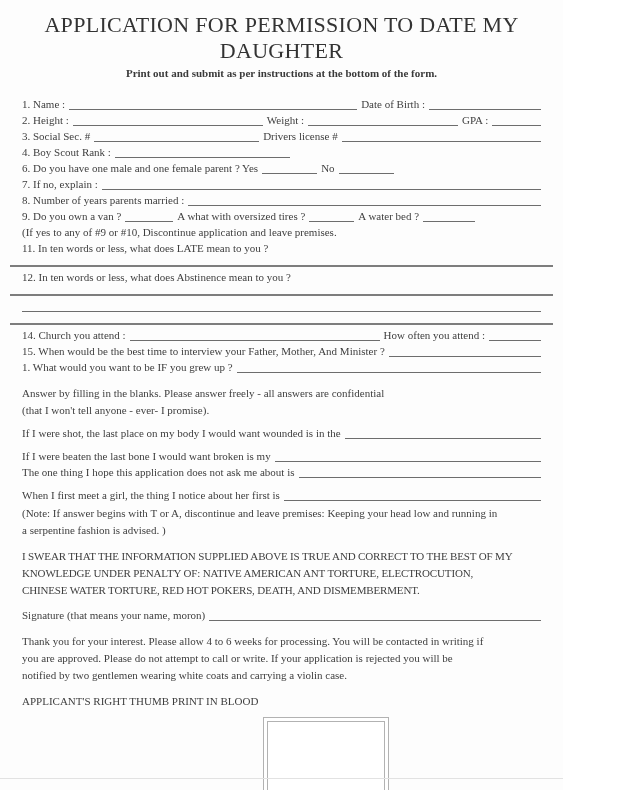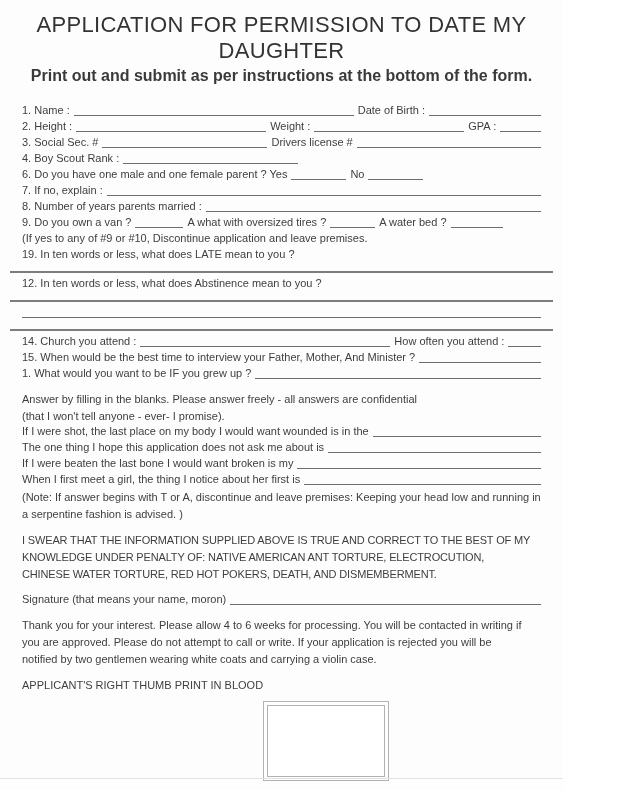--- a/index.html
+++ b/index.html
@@ -1,38 +1,38 @@
 <!DOCTYPE html>
 <html><head>
 <meta charset="utf-8">
 <style>
   html,body{margin:0;padding:0;background:#fff;}
   .page{
     position:relative;width:563px;height:790px;box-sizing:border-box;
     background:#fdfdfd;padding:10px 22px 10px;
-    font-family:Liberation Sans, sans-serif;
+    font-family:Liberation Serif, serif;
     font-size:11px;color:#3e3e3e;overflow:hidden;
   }
   .title{
     font-size:22px;line-height:26px;text-align:center;color:#333;
     white-space:pre-line;margin:2px 10px 0;letter-spacing:.3px;
   }
-  .subtitle{font-size:16px;font-weight:bold;text-align:center;margin-top:3px;color:#3a3a3a;}
+  .subtitle{font-size:11px;font-weight:bold;text-align:center;margin-top:3px;color:#3a3a3a;}
   .secA{margin-top:19px;}
   .line{display:flex;align-items:flex-start;height:15px;margin-bottom:1px;gap:4px;}
   .t{white-space:pre;}
   .bl{border-bottom:1px solid #6d6d6d;height:11px;flex:0 0 auto;}
   .fill{flex:1 1 auto;}
   .w45{width:45px}.w48{width:48px}.w50{width:50px}.w52{width:52px}.w55{width:55px}
   .w112{width:112px}.w150{width:150px}.w165{width:165px}.w175{width:175px}
   .w190{width:190px}.w205{width:205px}.w250{width:250px}
   .rule{border-top:2px solid #7d7d7d;height:0;margin:8px -12px 4px -12px;}
   .para{line-height:17px;margin-top:9px;white-space:pre-line;}
   .oath{letter-spacing:-0.15px;margin-right:-18px;}
-  .mt8{}
+  .mt8{margin-top:8px;}
   .thumb-box{
     width:118px;height:72px;border:1px solid #b2b2b2;background:#fff;
     padding:3px;margin:7px 0 0 241px;box-sizing:content-box;
   }
   .thumb-box-inner{width:100%;height:100%;border:1px solid #b2b2b2;box-sizing:border-box;background:#fff;}
   .scan-edge{position:absolute;left:0;top:778px;width:640px;border-top:1px solid #e2e2e2;}
 </style>
 </head>
 <body>
 
@@ -86,21 +86,21 @@
       <span class="bl w48"></span>
       <span class="t">A what with oversized tires ?</span>
       <span class="bl w45"></span>
       <span class="t">A water bed ?</span>
       <span class="bl w52"></span>
     </div>
     <div class="line">
       <span class="t">(If yes to any of #9 or #10, Discontinue application and leave premises.</span>
     </div>
     <div class="line">
-      <span class="t">19. In ten words or less, what does LATE mean to you ?</span>
+      <span class="t">11. In ten words or less, what does LATE mean to you ?</span>
     </div>
     <div class="rule"></div>
     <div class="line">
       <span class="t">12. In ten words or less, what does Abstinence mean to you ?</span>
     </div>
     <div class="rule"></div>
     <div class="line">
       <span class="bl fill"></span>
     </div>
     <div class="rule"></div>
@@ -123,25 +123,25 @@
   <div class="para">Answer by filling in the blanks. Please answer freely - all answers are confidential
 (that I won't tell anyone - ever- I promise).</div>
 
   <div class="line mt8">
     <span class="t">If I were shot, the last place on my body I would want wounded is in the</span>
     <span class="bl fill"></span>
   </div>
 
   <div class="mt8">
     <div class="line">
-      <span class="t">The one thing I hope this application does not ask me about is</span>
+      <span class="t">If I were beaten the last bone I would want broken is my</span>
       <span class="bl fill"></span>
     </div>
     <div class="line">
-      <span class="t">If I were beaten the last bone I would want broken is my</span>
+      <span class="t">The one thing I hope this application does not ask me about is</span>
       <span class="bl fill"></span>
     </div>
   </div>
 
   <div class="mt8">
     <div class="line">
       <span class="t">When I first meet a girl, the thing I notice about her first is</span>
       <span class="bl fill"></span>
     </div>
     <div class="para" style="margin-top:1px">(Note: If answer begins with T or A, discontinue and leave premises: Keeping your head low and running in

